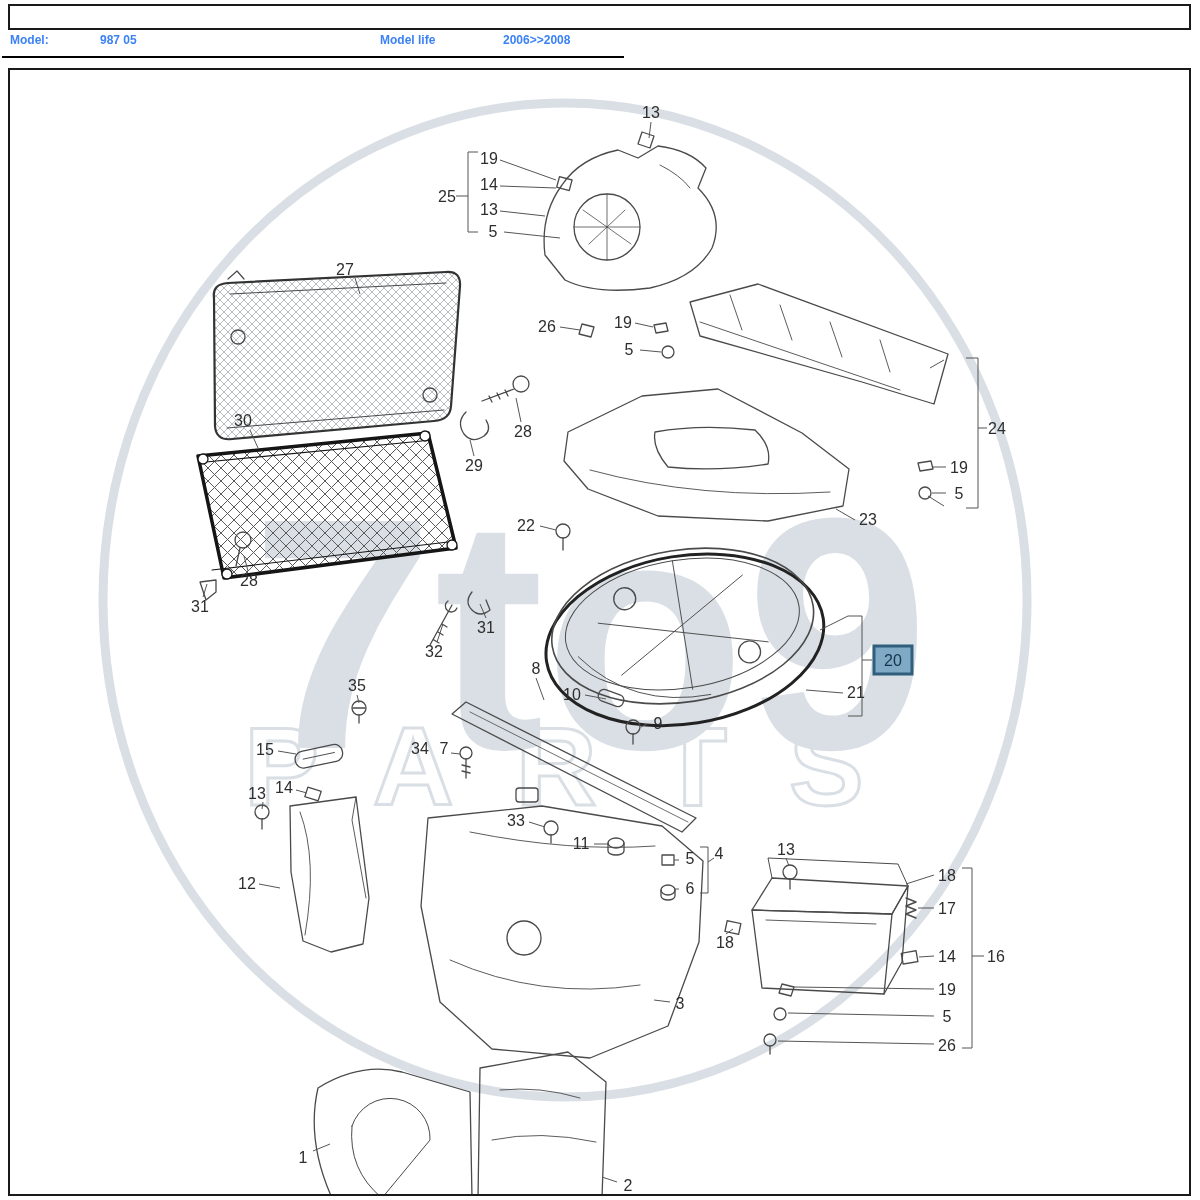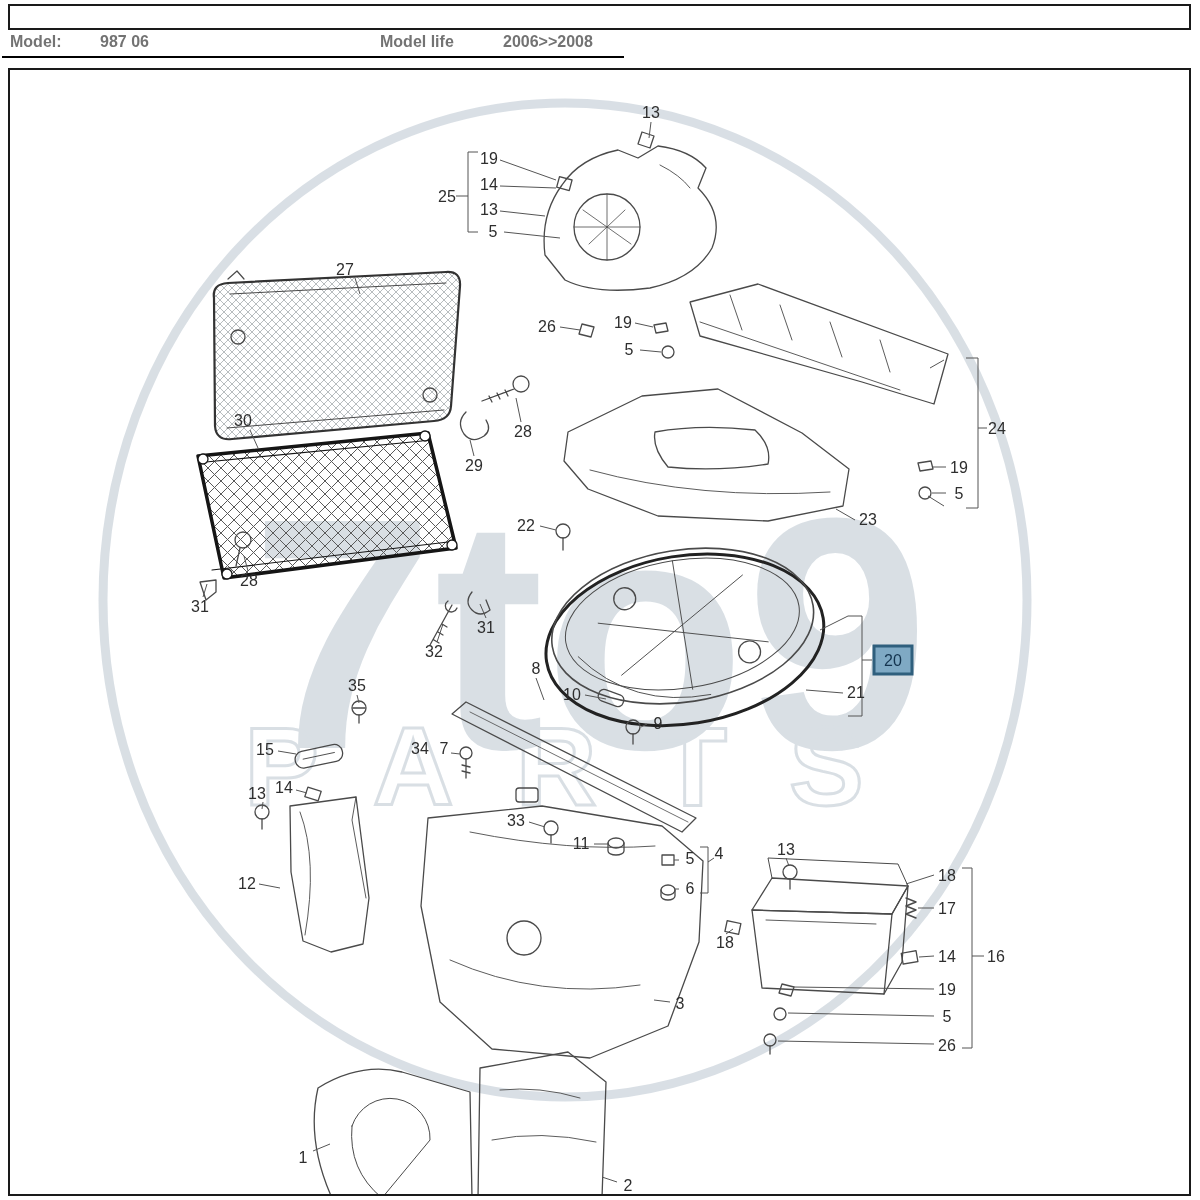--- a/index.html
+++ b/index.html
@@ -4,21 +4,21 @@
 <style>
   * { margin:0; padding:0; box-sizing:border-box; }
   html,body { width:1200px; height:1200px; background:#ffffff;
               font-family:"Liberation Sans", sans-serif; }
   .page { position:relative; width:1200px; height:1200px; background:#fff; overflow:hidden; }
 
   .top-box { position:absolute; left:8px; top:4px; width:1183px; height:26px;
              border:2px solid #1a1a1a; background:#fff; }
 
   .model-row { position:absolute; left:0; top:33px; width:1200px; height:22px;
-               font-weight:bold; font-size:16px; color:#737373; }
+               font-weight:bold; font-size:12px; color:#3b82f6; }
   .model-row span { position:absolute; white-space:nowrap; }
   .model-label { left:10px; }
   .model-value { left:100px; }
   .life-label  { left:380px; }
   .life-value  { left:487px;margin-left:16px; }
   .model-underline { position:absolute; left:2px; top:56px; width:622px; height:2px; background:#000; }
 
   .diagram-box { position:absolute; left:8px; top:68px; width:1183px; height:1128px;
                  border:2px solid #1a1a1a; overflow:hidden; background:#fff; }
   svg.diagram { position:absolute; left:-10px; top:-70px; width:1200px; height:1200px; }
@@ -28,21 +28,21 @@
 </style>
 </head>
 <body>
 
 <div class="page">
 
   <div class="top-box"></div>
 
   <div class="model-row">
     <span class="model-label">Model:</span>
-    <span class="model-value">987 06</span>
+    <span class="model-value">987 05</span>
     <span class="life-label">Model life</span>
     <span class="life-value">2006&gt;&gt;2008</span>
   </div>
   <div class="model-underline"></div>
 
   <div class="diagram-box">
     <svg class="diagram" viewBox="0 0 1200 1200">
       <defs>
         <pattern id="mesh-fine" width="8" height="8" patternUnits="userSpaceOnUse">
           <path d="M0,8 L8,0 M0,0 L8,8" stroke="#9aa0a4" stroke-width="0.7" fill="none"></path>

